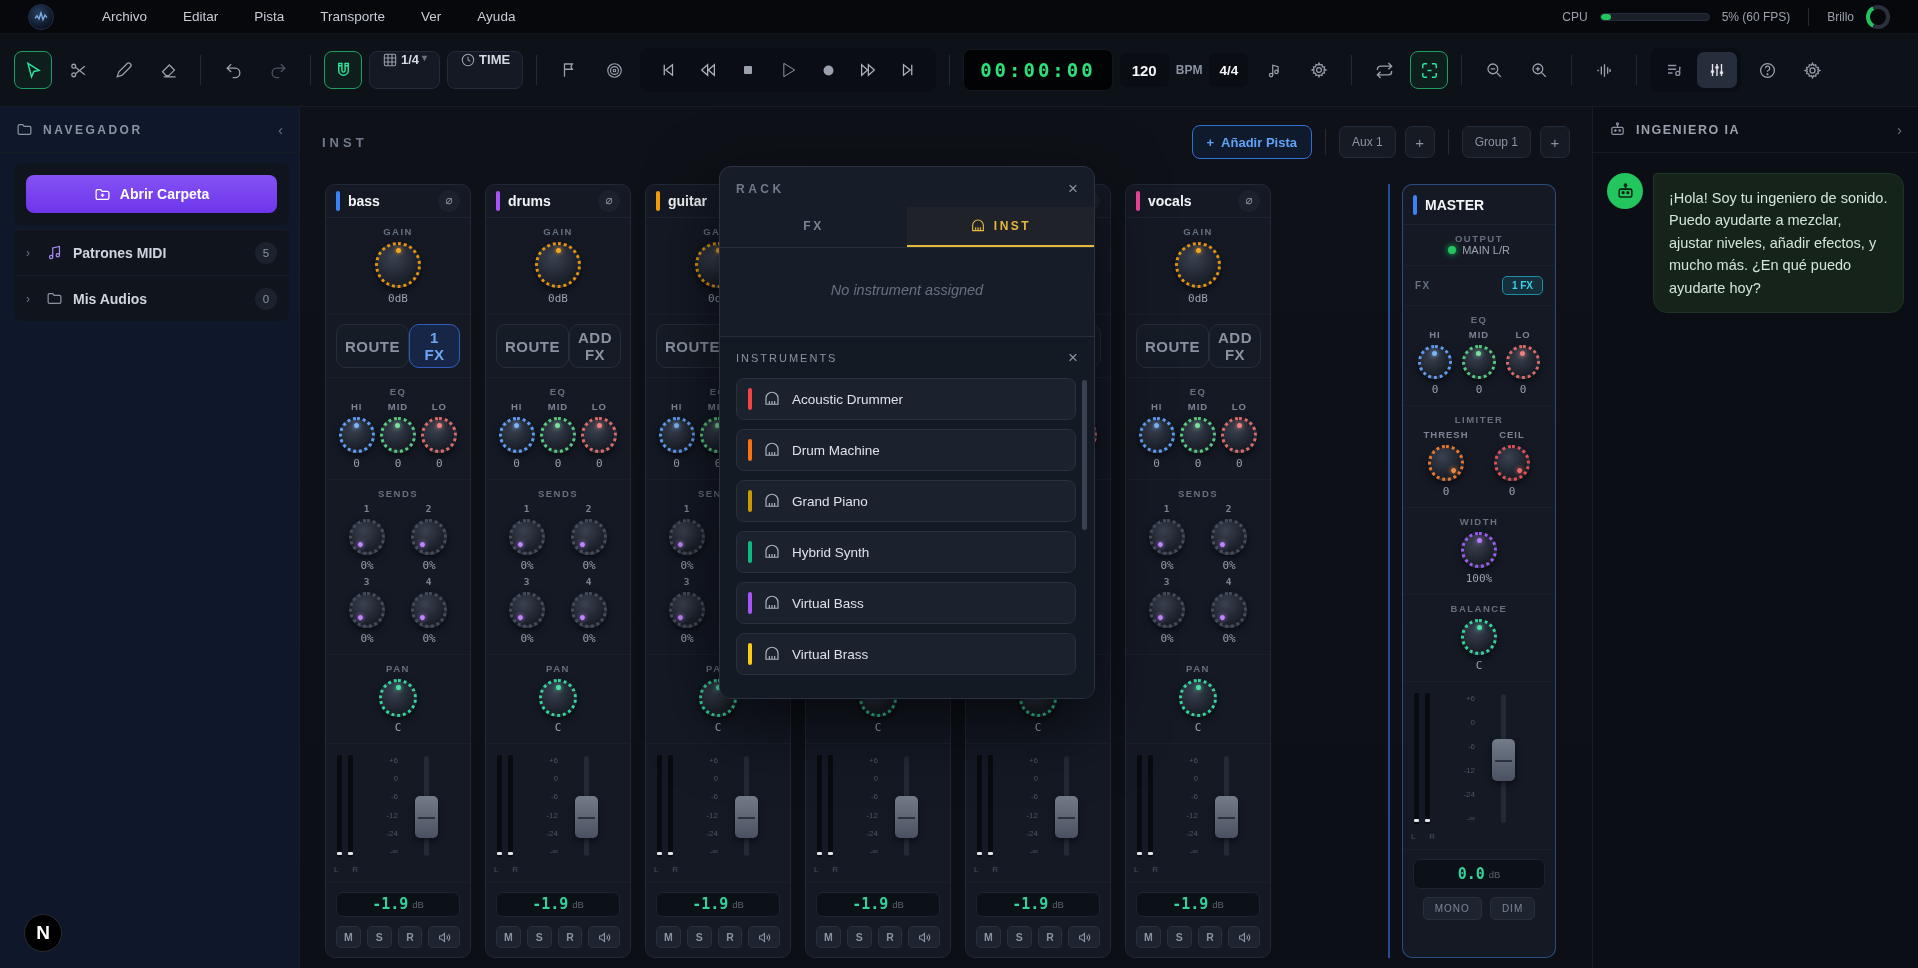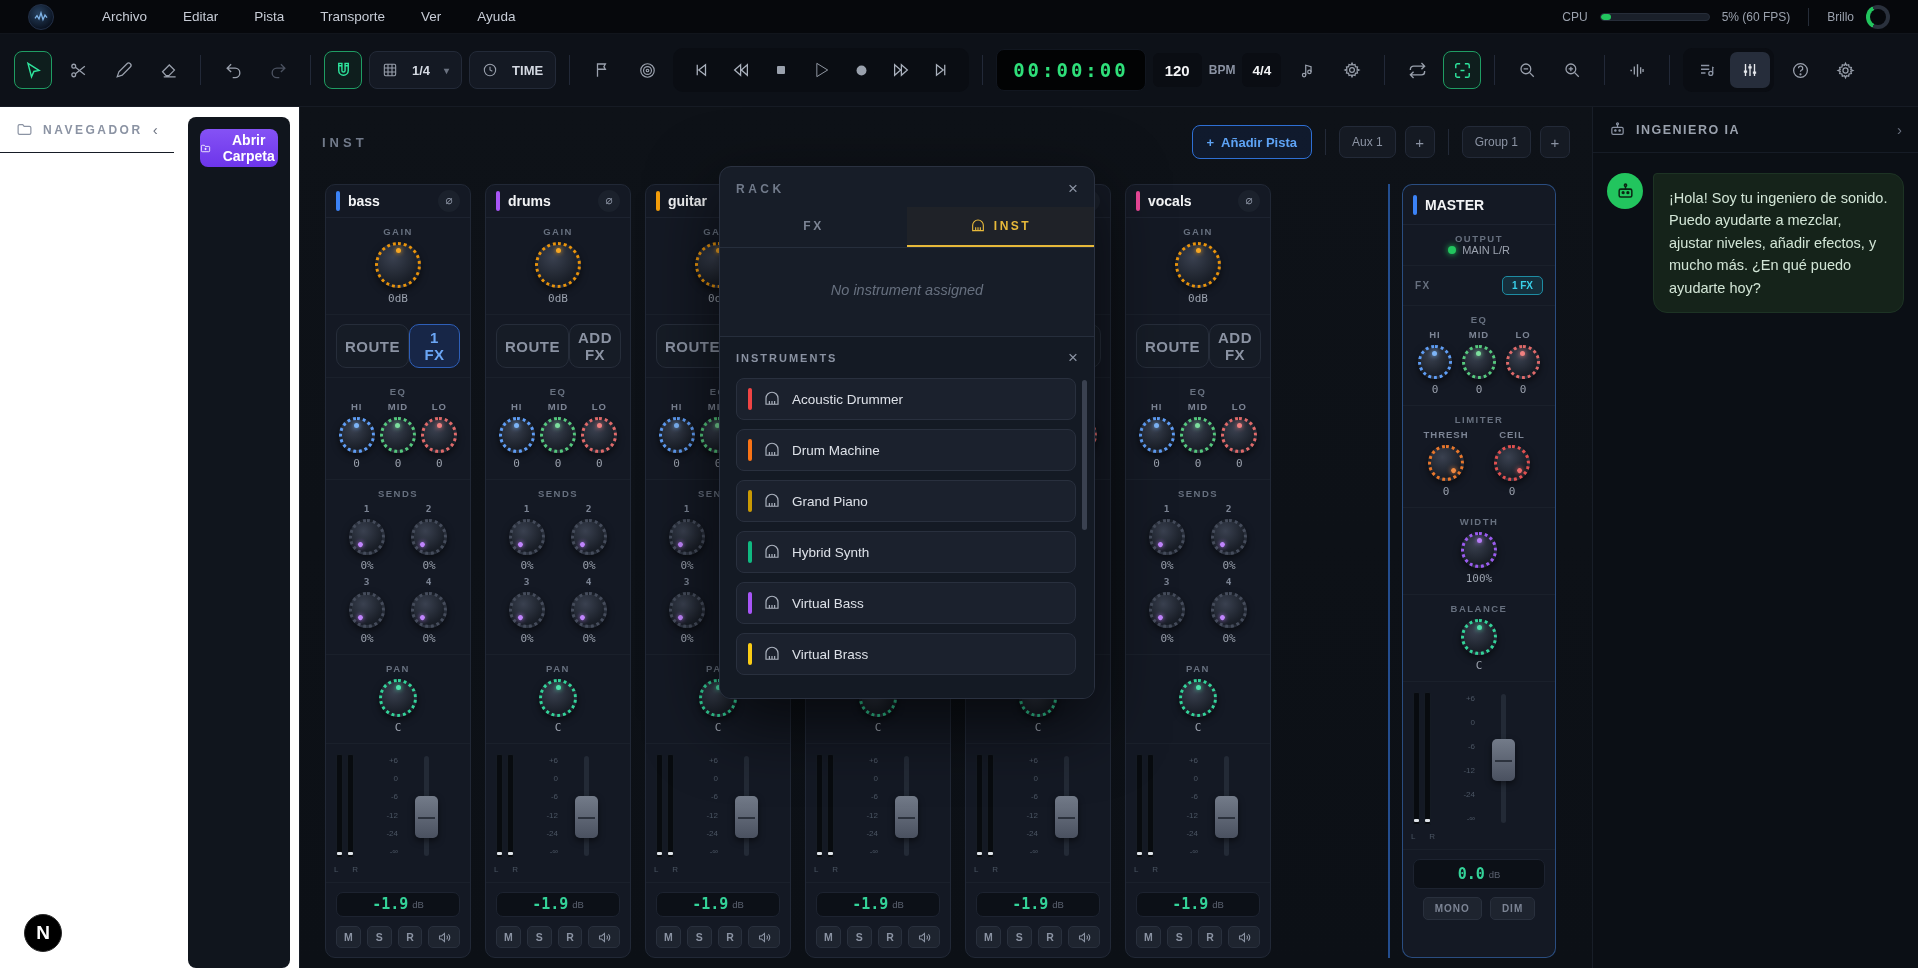--- a/index.html
+++ b/index.html
@@ -31,21 +31,21 @@
   .toolbar { position:absolute; top:34px; left:0; right:0; height:73px; background:#0d1118;
              border-bottom:1px solid #161b24; display:flex; align-items:center; padding:0 14px; gap:7px; }
   .tbtn { width:38px; height:38px; border-radius:8px; background:transparent; border:1px solid transparent;
           display:flex; align-items:center; justify-content:center; color:#9aa1ad; cursor:pointer; flex:none; }
   .tbtn svg { stroke:#9aa1ad; }
   .tbtn.active { background:rgba(34,197,94,.08); border-color:#1f9d63; }
   .tbtn.active svg { stroke:#2ee59d; }
   .tbtn.dim svg { stroke:#4b5260; }
   .tdiv { width:1px; height:30px; background:#222938; margin:0 6px; flex:none; }
   .tchip { height:38px; border-radius:8px; background:#141923; border:1px solid #232a38; color:#d4d9e2;
-           display:flex; align-items:center; gap:14px; padding:0 12px; font-size:13px; font-weight:bold; flex:none; cursor:pointer; }
+           display:flex; gap:3px; padding:0 12px; font-size:13px; font-weight:bold; flex:none; cursor:pointer; }
   .tchip svg { stroke:#9aa1ad; }
   .caret { color:#6b7280; font-size:10px; }
   .transport { height:44px; background:#0a0d13; border-radius:10px; display:flex; align-items:center; gap:4px; padding:0 10px; flex:none; }
   .transport .tbtn { width:36px; }
   .transport svg { stroke:#aab1bd; fill:none; }
   .transport .fillicon svg { fill:#9aa1ad; stroke:none; }
   .timecode { height:42px; background:#020304; border:1px solid #11161f; border-radius:8px; display:flex; align-items:center;
               padding:0 16px; color:#2fe07a; font-size:19px; font-weight:bold; letter-spacing:3px; flex:none; }
   .bpm-box { height:34px; background:#0a0d13; border-radius:6px; display:flex; align-items:center; padding:0 12px;
              color:#f3f4f6; font-size:15px; font-weight:bold; flex:none; cursor:pointer; }
@@ -55,21 +55,21 @@
   .seg-group { height:44px; background:#0a0d13; border-radius:9px; display:flex; align-items:center; gap:3px; padding:0 4px; flex:none; }
   .seg { width:40px; height:36px; border-radius:7px; display:flex; align-items:center; justify-content:center; cursor:pointer; }
   .seg svg { stroke:#8b93a3; }
   .seg.on { background:#262d3b; }
   .seg.on svg { stroke:#e5e7eb; }
 
   
   .main { position:absolute; top:107px; left:0; right:0; bottom:0; display:flex; }
 
   
-  .sb-left { width:300px; background:#ffffff; border-right:1px solid #181e28; flex:none; display:flex; flex-direction:row; }
+  .sb-left { width:300px; background:#0f172a; border-right:1px solid #181e28; flex:none; display:flex; flex-direction:column; }
   .sb-head { height:46px; display:flex; align-items:center; gap:10px; padding:0 16px; border-bottom:1px solid #161c26; }
   .sb-head svg { stroke:#8b93a3; }
   .sb-title { font-size:12px; font-weight:bold; letter-spacing:2.5px; color:#8b93a3; flex:1; }
   .sb-collapse { color:#6b7280; font-size:15px; cursor:pointer; }
   .sb-panel { margin:10px 10px 0 14px; background:#10151d; border-radius:8px; padding:12px; }
   .open-folder { width:100%; height:38px; border:none; border-radius:8px; cursor:pointer;
                  background:linear-gradient(180deg,#8552f5,#6d35ea); color:#fff; font-size:14px; font-weight:bold;
                  font-family:"Liberation Sans",sans-serif; display:flex; align-items:center; justify-content:center; gap:9px; }
   .open-folder svg { stroke:#fff; }
   .sb-rows { margin:4px 10px 0 14px; background:#10151d; border-radius:0 0 8px 8px; }
@@ -145,37 +145,37 @@
 
   .master-line { position:absolute; left:1088px; top:77px; height:774px; width:2px; background:#2f6fd0; opacity:.65; }
   .strip.master { position:absolute; left:1102px; top:77px; width:154px; border-color:rgba(64,130,220,.5); }
   .out-dot { width:8px; height:8px; border-radius:50%; background:#22c55e; box-shadow:0 0 6px #22c55e; display:inline-block; }
   .fx-row { display:flex; align-items:center; justify-content:space-between; padding:10px 12px; border-bottom:1px solid #1a202b; }
   .fx-lbl { font-size:10px; letter-spacing:1.5px; color:#67707f; font-weight:bold; }
   .fx-badge { background:rgba(34,211,238,.12); border:1px solid #1e8ca3; border-radius:5px; color:#39cfe8;
               font-size:10px; font-weight:bold; padding:3px 9px; cursor:pointer; font-family:"Liberation Sans",sans-serif; }
   .mono-dim { display:flex; gap:8px; justify-content:center; padding:8px 10px; }
   .mono-dim button { background:#1e242f; border:1px solid #29303d; border-radius:5px; color:#7c8494; font-size:10px;
-                     font-weight:bold; letter-spacing:1px; padding:5px 11px; cursor:pointer; font-family:"Liberation Sans",sans-serif; }
+                     font-weight:normal; letter-spacing:1px; padding:5px 11px; cursor:pointer; font-family:"Liberation Sans",sans-serif; }
 
   
   .rack { position:absolute; left:419px; top:59px; width:376px; background:#171d28; border:1px solid #2a3140;
           border-radius:12px; box-shadow:0 24px 70px rgba(0,0,0,.65); z-index:40; overflow:hidden; }
   .rack-head { display:flex; align-items:center; justify-content:space-between; padding:13px 16px 10px; }
   .rack-title { font-size:12px; font-weight:bold; letter-spacing:3.5px; color:#717a8a; }
   .xbtn { color:#8b93a3; font-size:17px; cursor:pointer; background:none; border:none; line-height:1; font-family:"Liberation Sans",sans-serif; }
   .rack-tabs { display:flex; border-bottom:1px solid #262e3c; }
   .rtab { flex:1; height:40px; display:flex; align-items:center; justify-content:center; gap:8px; font-size:12px;
           font-weight:bold; letter-spacing:2.5px; color:#7c8494; cursor:pointer; border-bottom:2px solid transparent; }
   .rtab.on { color:#e7b93a; border-bottom-color:#e7b93a; background:rgba(231,185,58,.04); }
   .rtab.on svg { stroke:#e7b93a; }
   .rack-empty { padding:34px 0 38px; text-align:center; font-style:italic; color:#67707f; font-size:14.5px; }
   .inst-panel { background:#141a24; border-top:1px solid #262e3c; }
   .inst-head { display:flex; align-items:center; justify-content:space-between; padding:12px 16px 8px; }
-  .inst-title { font-size:11px; font-weight:bold; letter-spacing:2px; color:#8b93a3; }
+  .inst-title { font-size:11px; font-weight:normal; letter-spacing:2px; color:#8b93a3; }
   .inst-list { position:relative; padding:4px 18px 14px 16px; }
   .inst-item { height:42px; background:#1b212d; border:1px solid #29303e; border-radius:8px; display:flex; align-items:center;
                gap:11px; padding:0 11px; margin-bottom:9px; cursor:pointer; }
   .inst-item:last-child { margin-bottom:0; }
   .inst-bar { width:4px; height:22px; border-radius:2px; flex:none; }
   .inst-item svg { flex:none; stroke:#aab1bd; }
   .inst-name { font-size:13.5px; color:#dde1e8; }
   .inst-scroll { position:absolute; right:7px; top:6px; width:5px; height:150px; background:#3a4150; border-radius:3px; }
 
   

